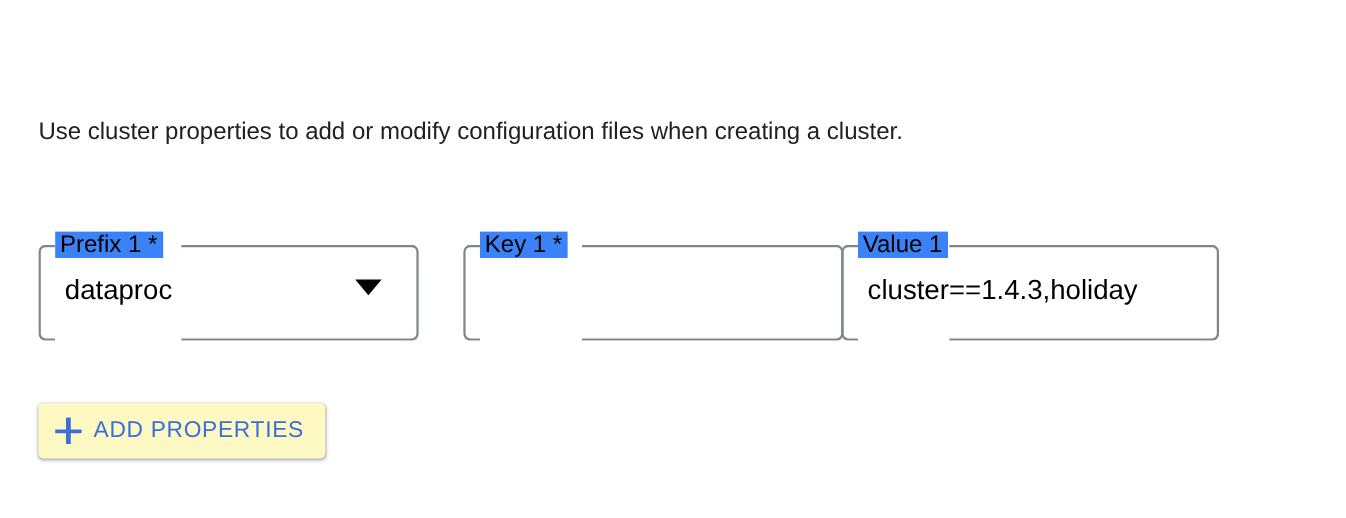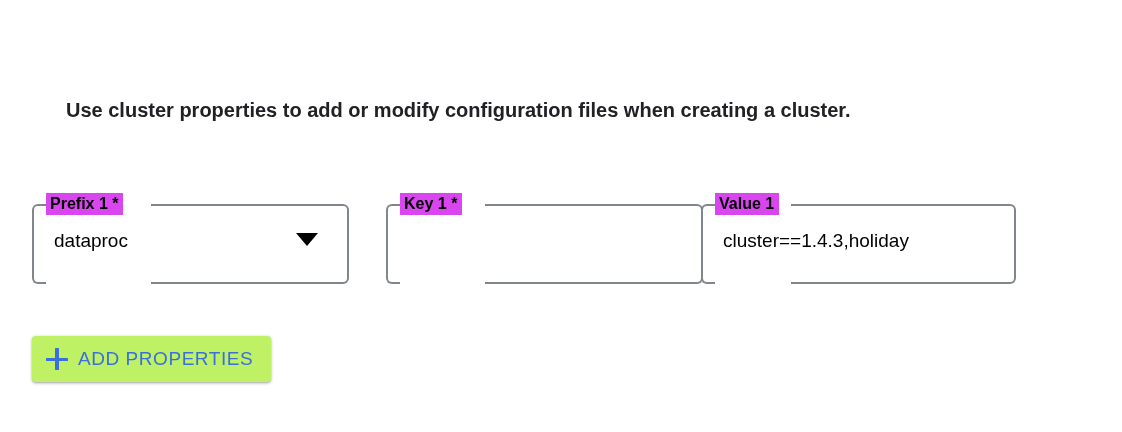--- a/index.html
+++ b/index.html
@@ -36,24 +36,23 @@
     letter-spacing: -0.2px;
     white-space: nowrap;
   }
 
   .page-subtitle {
     position: absolute;
     left: 32px;
     top: 96px;
     font-size: 20px;
     line-height: 28px;
-    font-weight: bold;
+    font-weight: normal;
     color: #202124;
     white-space: nowrap;
-    margin-left: 34px;
   }
 
   
   .form-row {
     position: absolute;
     left: 0;
     top: 0;
   }
 
   .field {
@@ -95,35 +94,35 @@
     border: 2px solid #80868b;
     border-left: none;
     border-radius: 0 6px 6px 0;
     box-sizing: border-box;
   }
 
   .field-label {
     position: absolute;
     top: -11px;
     left: 14px;
-    font-size: 16px;
+    font-size: 20px;
     line-height: 22px;
-    font-weight: bold;
+    font-weight: normal;
     color: #000000;
-    background: #d946ef;
+    background: #3b82f6;
     padding: 0 5px 0 4px;
     white-space: nowrap;
     z-index: 3;
   }
 
   .field-value {
     position: absolute;
     left: 22px;
     top: 22px;
-    font-size: 19px;
+    font-size: 23px;
     line-height: 30px;
     color: #000000;
     white-space: nowrap;
     overflow: hidden;
     z-index: 2;
   }
 
   
   #field-prefix { left: 32px;  width: 317px; }
   #field-key    { left: 386px; width: 317px; }
@@ -148,21 +147,21 @@
   
   .add-button {
     position: absolute;
     left: 32px;
     top: 336px;
     height: 46px;
     padding: 0 18px 0 14px;
     display: inline-flex;
     align-items: center;
     gap: 10px;
-    background: #bef264;
+    background: #fef9c3;
     border: none;
     border-radius: 4px;
     box-shadow: 0 1px 2px 0 rgba(60,64,67,0.30), 0 1px 3px 1px rgba(60,64,67,0.15);
     cursor: pointer;
     font-family: inherit;
   }
   .add-button-icon {
     position: relative;
     width: 22px;
     height: 22px;

